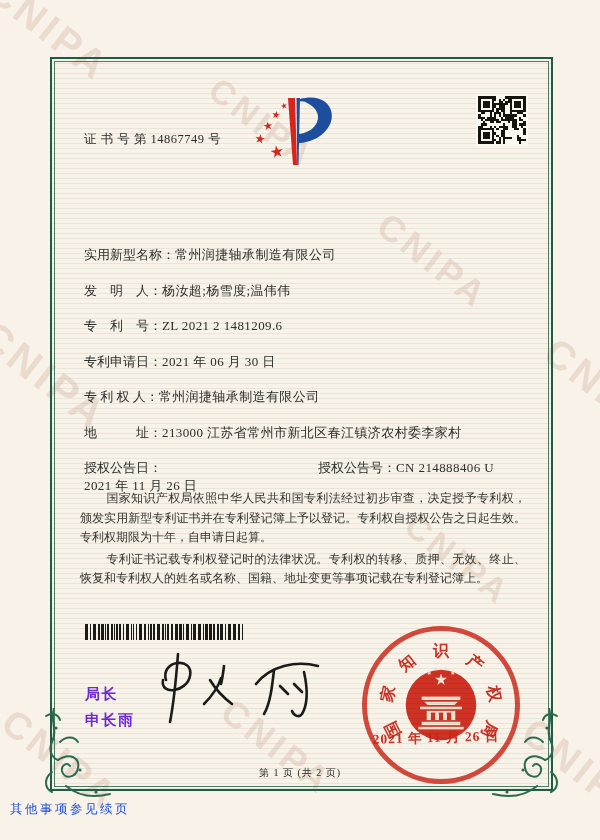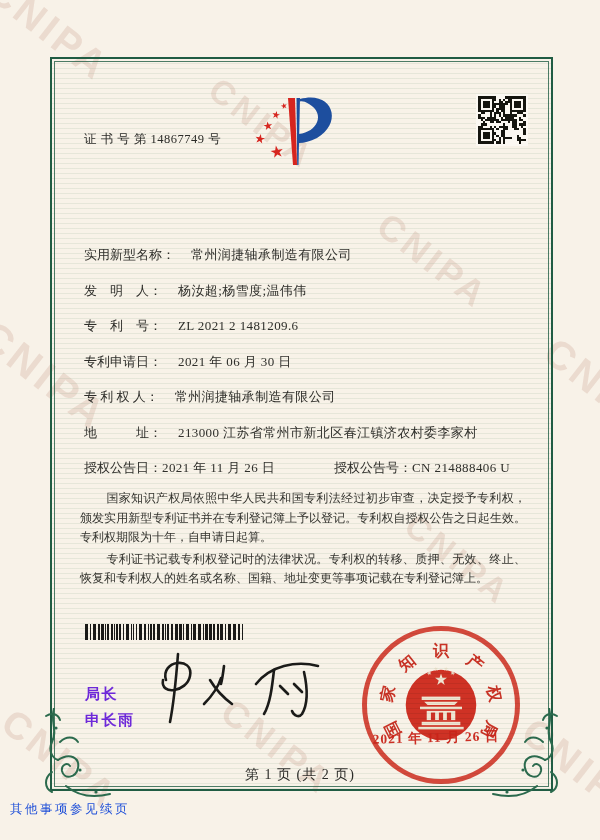--- a/index.html
+++ b/index.html
@@ -23,44 +23,44 @@
     background:repeating-linear-gradient(0deg,rgba(134,168,138,0.16) 0 1px,rgba(0,0,0,0) 1px 5px);
   }
   .frame::after{content:"";position:absolute;inset:2px;border:1px solid var(--border_green,#205c43);opacity:.8;}
   .cert-no{left:84px;top:91px;font-size:12.5px;letter-spacing:.5px;z-index:2;margin-top:40px;}
   .logo{left:244px;top:86px;width:112px;height:90px;z-index:2;}
   .qr{left:476px;top:94px;width:52px;height:52px;z-index:2;}
   .qr svg{width:100%;height:100%;display:block;}
   .title{left:0;right:0;top:170px;text-align:center;font-size:28px;font-weight:bold;
     letter-spacing:5px;color:#161613;z-index:2;}
   .fields{left:84px;top:246px;width:440px;font-size:13px;z-index:2;color:#2e2e2a;}
-  .frow{display:flex;margin-bottom:18px;line-height:17.5px;gap:16px;}
+  .frow{display:flex;margin-bottom:18px;line-height:17.5px;}
   .flabel{flex:0 0 auto;white-space:pre;}
   .fvalue{white-space:pre;letter-spacing:.4px;}
   .pair{display:flex;}
-  .pair.first{width:234px;}
+  .pair.first{width:234px;flex-direction:column;}
   .paragraphs{left:78px;top:487px;width:450px;text-align:justify;font-size:12px;
     line-height:19.5px;color:#33332e;z-index:2;}
   .paragraphs p{margin:2px;text-indent:2.2em;}
   .barcode{left:85px;top:624px;width:160px;height:16px;z-index:2;}
   .barcode svg{width:100%;height:100%;display:block;}
   .director{left:85px;top:681px;z-index:2;font-family:"Liberation Sans","DejaVu Sans",sans-serif;
     font-weight:bold;font-size:15px;line-height:26px;letter-spacing:1.5px;color:#6d28d9;}
   .signature{left:136px;top:650px;width:205px;height:78px;z-index:2;}
   
   .seal{left:362px;top:626px;width:148px;height:148px;border-radius:50%;
     border:5px solid rgba(213,52,40,.88);z-index:2;mix-blend-mode:multiply;}
   #seal-text{position:absolute;inset:0;}
   #seal-text span{position:absolute;left:50%;top:50%;width:20px;height:20px;margin:-10px 0 0 -10px;
     transform-origin:50% 50%;text-align:center;line-height:20px;font-size:16px;font-weight:bold;
     color:rgba(205,42,30,.95);}
   .emblem{position:absolute;left:50%;top:50%;width:84px;height:84px;transform:translate(-50%,-50%);}
   .seal-date{left:356px;top:729px;width:160px;text-align:center;font-size:13.5px;font-weight:bold;
     letter-spacing:1px;color:rgba(200,36,25,.95);z-index:3;transform:rotate(-1.5deg);}
-  .page-info{left:0;right:0;top:766px;text-align:center;font-size:14px;letter-spacing:1px;z-index:2;}
+  .page-info{left:0;right:0;top:766px;text-align:center;font-size:10px;letter-spacing:1px;z-index:2;}
   .note{left:10px;right:0;top:801px;font-size:12.5px;letter-spacing:2.5px;color:#1d4ed8;z-index:2;}
   .flourish{position:absolute;width:80px;height:95px;z-index:2;}
   .flourish.left{left:36px;top:708px;}
   .flourish.right{left:487px;top:708px;transform:scaleX(-1);}
   .hidden-defs{position:absolute;width:0;height:0;overflow:hidden;}
 </style>
 </head>
 <body>
 
 <div class="page">

